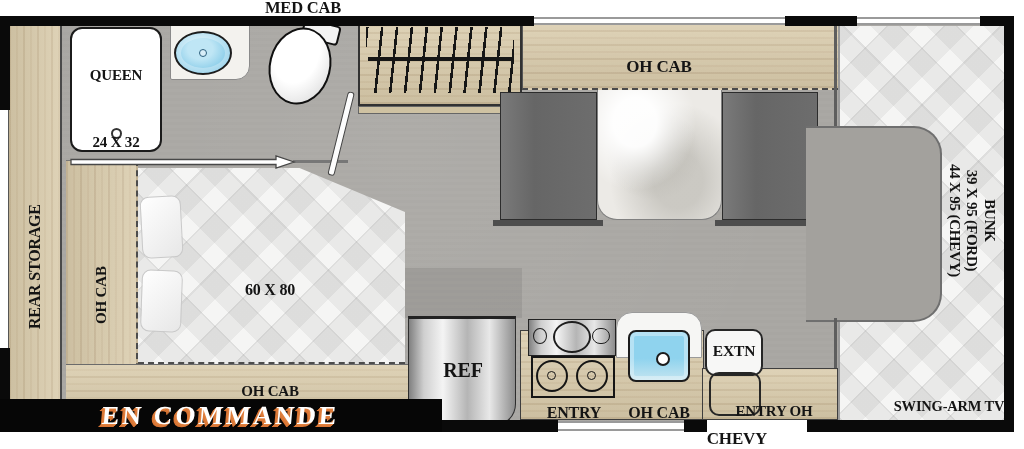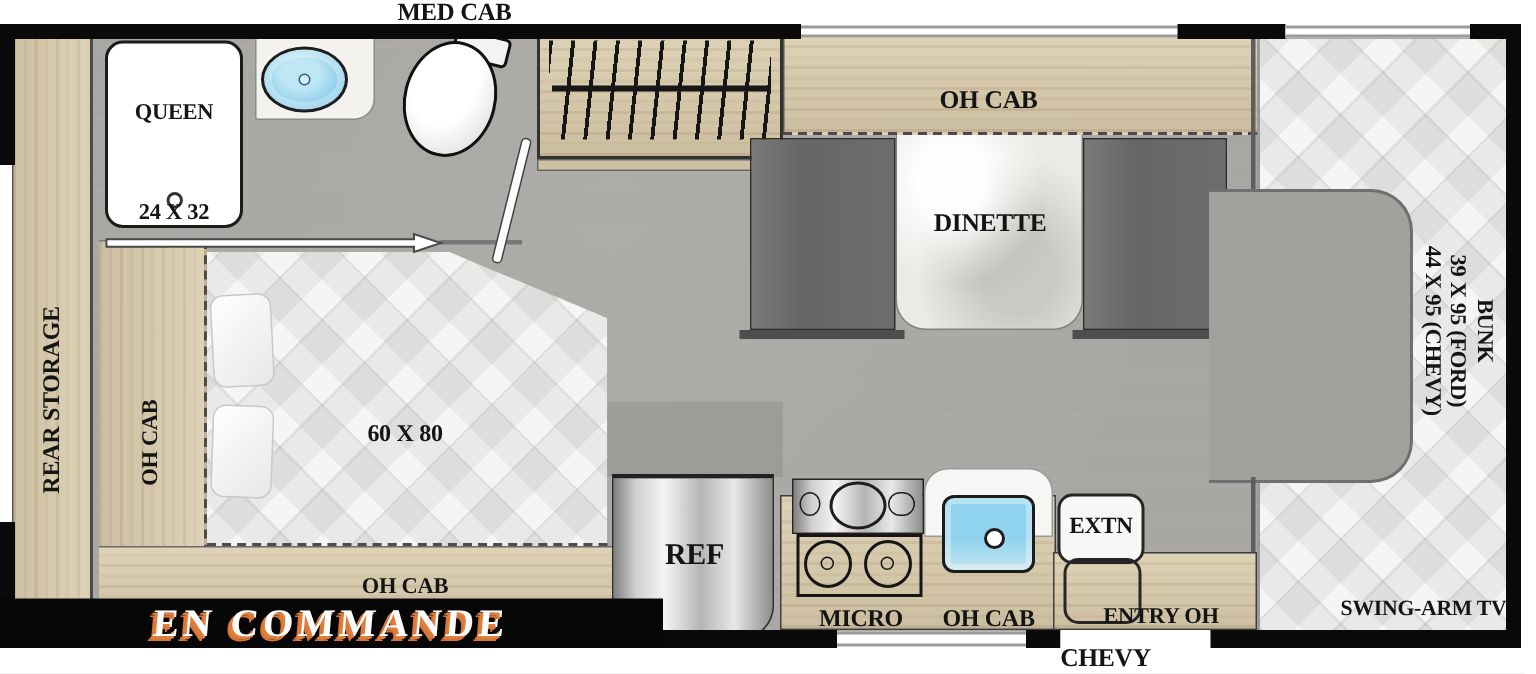--- a/index.html
+++ b/index.html
@@ -115,29 +115,28 @@
   <div class="abs wall" style="left:807px;top:420px;width:207px;height:12px;"></div>
 
   <div class="lbl" style="left:256px;top:-1px;width:94px;font-size:16.5px;">MED CAB</div>
   <div class="lbl" style="left:72px;top:67px;width:88px;font-size:15px;">QUEEN</div>
   <div class="lbl" style="left:72px;top:86px;width:88px;font-size:15px;margin-top:48px;">24 X 32</div>
   <div class="lbl rot-l" style="left:-85px;top:258px;width:240px;font-size:16px;">REAR STORAGE</div>
   <div class="lbl rot-l" style="left:46px;top:287px;width:110px;font-size:15px;">OH CAB</div>
   <div class="lbl" style="left:195px;top:281px;width:150px;font-size:16px;">60 X 80</div>
   <div class="lbl" style="left:220px;top:383px;width:100px;font-size:15px;">OH CAB</div>
   <div class="lbl" style="left:609px;top:58px;width:100px;font-size:17px;">OH CAB</div>
-  <div class="lbl" style="left:598px;top:140px;width:124px;font-size:17px;">DINETTE</div>
   <div class="lbl rot-r" style="left:871px;top:194px;width:200px;font-size:15px;line-height:1.18;">
     <div>BUNK</div>
     <div>39 X 95 (FORD)</div>
     <div>44 X 95 (CHEVY)</div>
   </div>
   <div class="lbl" style="left:872px;top:399px;width:154px;font-size:14.5px;">SWING-ARM TV</div>
   <div class="lbl" style="left:433px;top:360px;width:60px;font-size:20px;">REF</div>
-  <div class="lbl" style="left:538px;top:404px;width:72px;font-size:16px;">MICRO</div>
+  <div class="lbl" style="left:538px;top:404px;width:72px;font-size:16px;">ENTRY</div>
   <div class="lbl" style="left:621px;top:404px;width:76px;font-size:16px;">OH CAB</div>
   <div class="lbl" style="left:705px;top:343px;width:58px;font-size:15.5px;">EXTN</div>
   <div class="lbl" style="left:720px;top:403px;width:108px;font-size:15px;">ENTRY OH</div>
   <div class="lbl" style="left:677px;top:430px;width:120px;font-size:17px;">CHEVY</div>
 
   <div class="abs" style="left:0;top:399px;width:442px;height:33px;background:#060606;display:flex;align-items:center;justify-content:center;">
     <span style="color:#ffffff;font-weight:800;font-size:26px;letter-spacing:3px;transform:skewX(-5deg);
                  text-shadow:-1px 1px 0 #e0803f, -2px 2px 0 #dc7a38, -3px 3px 0 #d87434;">EN COMMANDE</span>
   </div>
 

